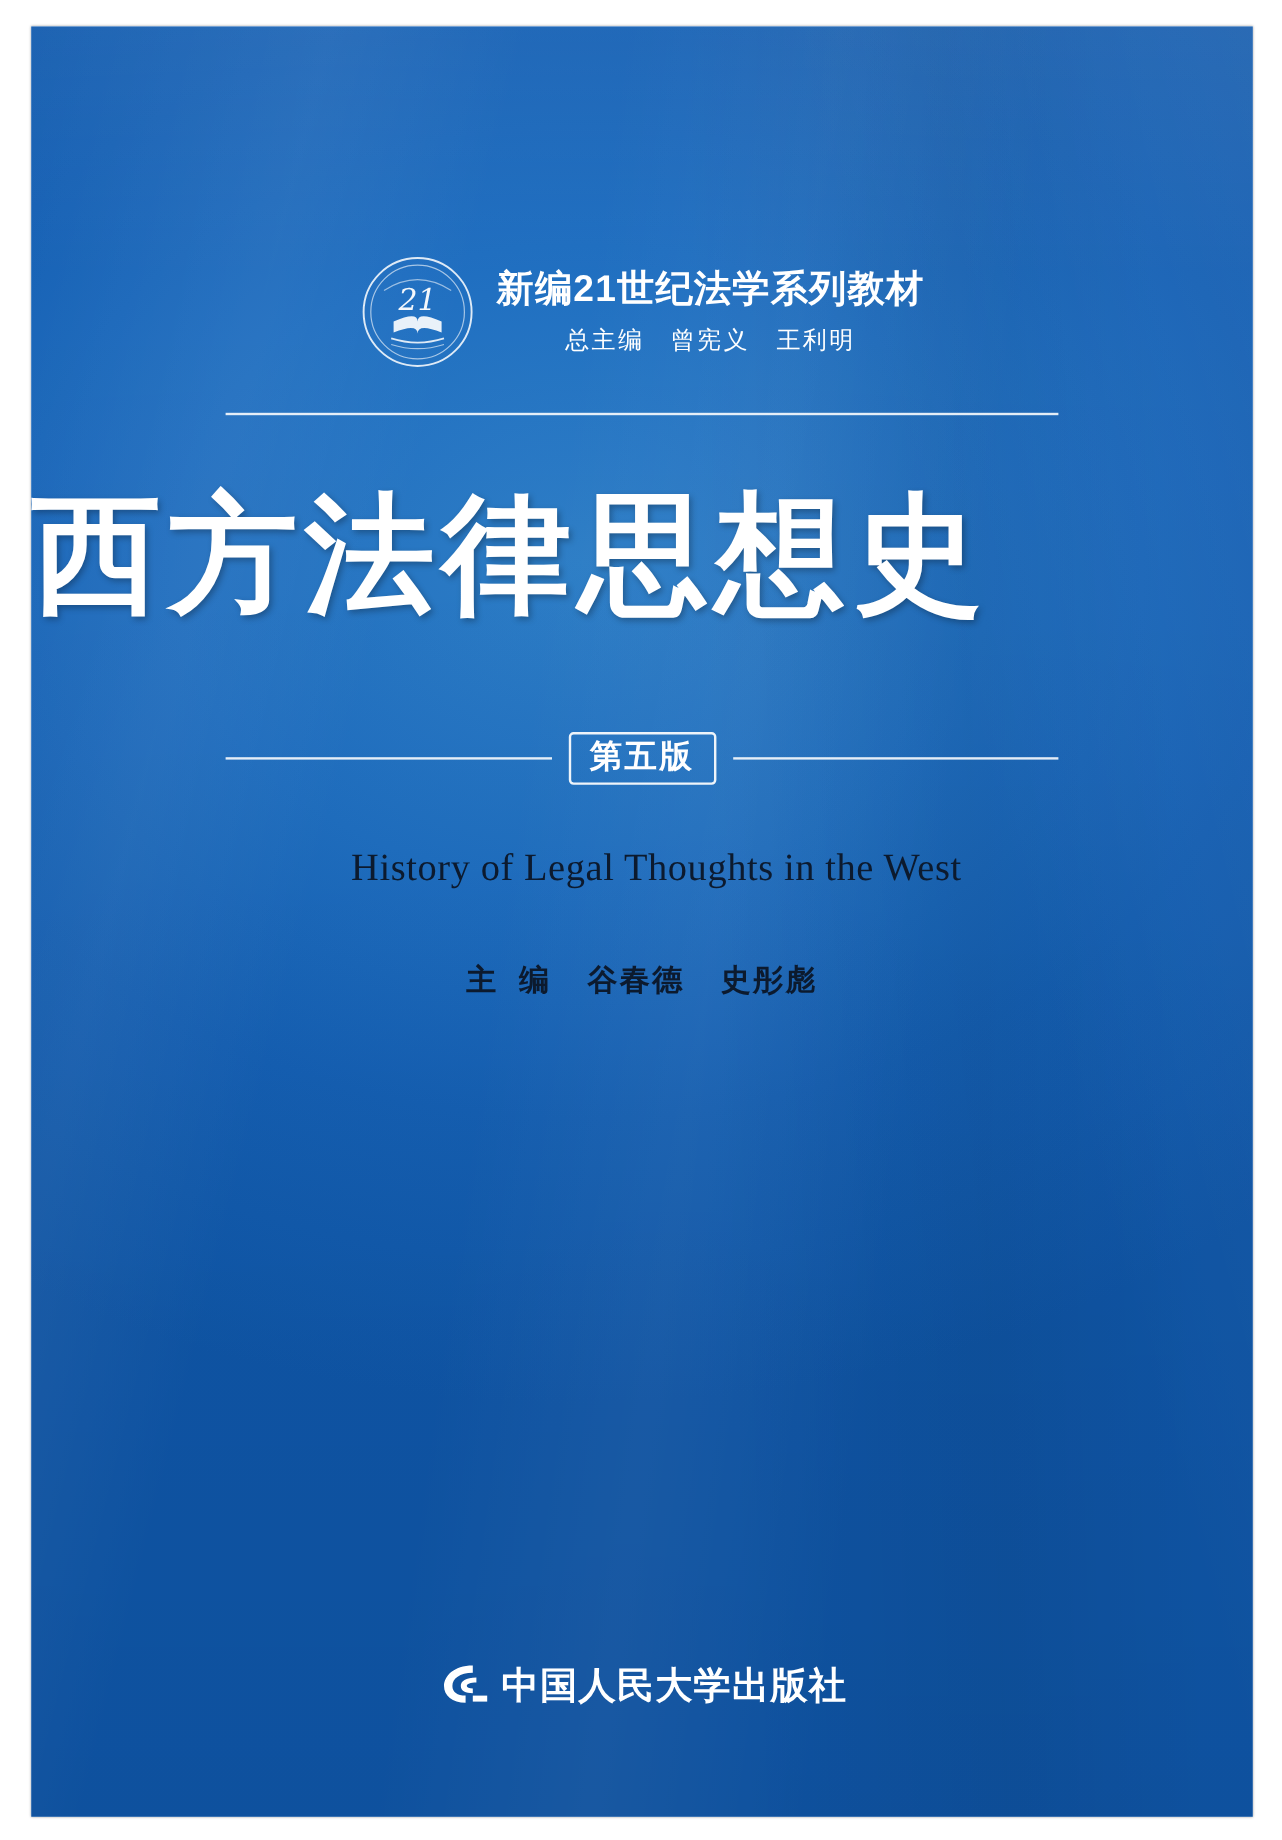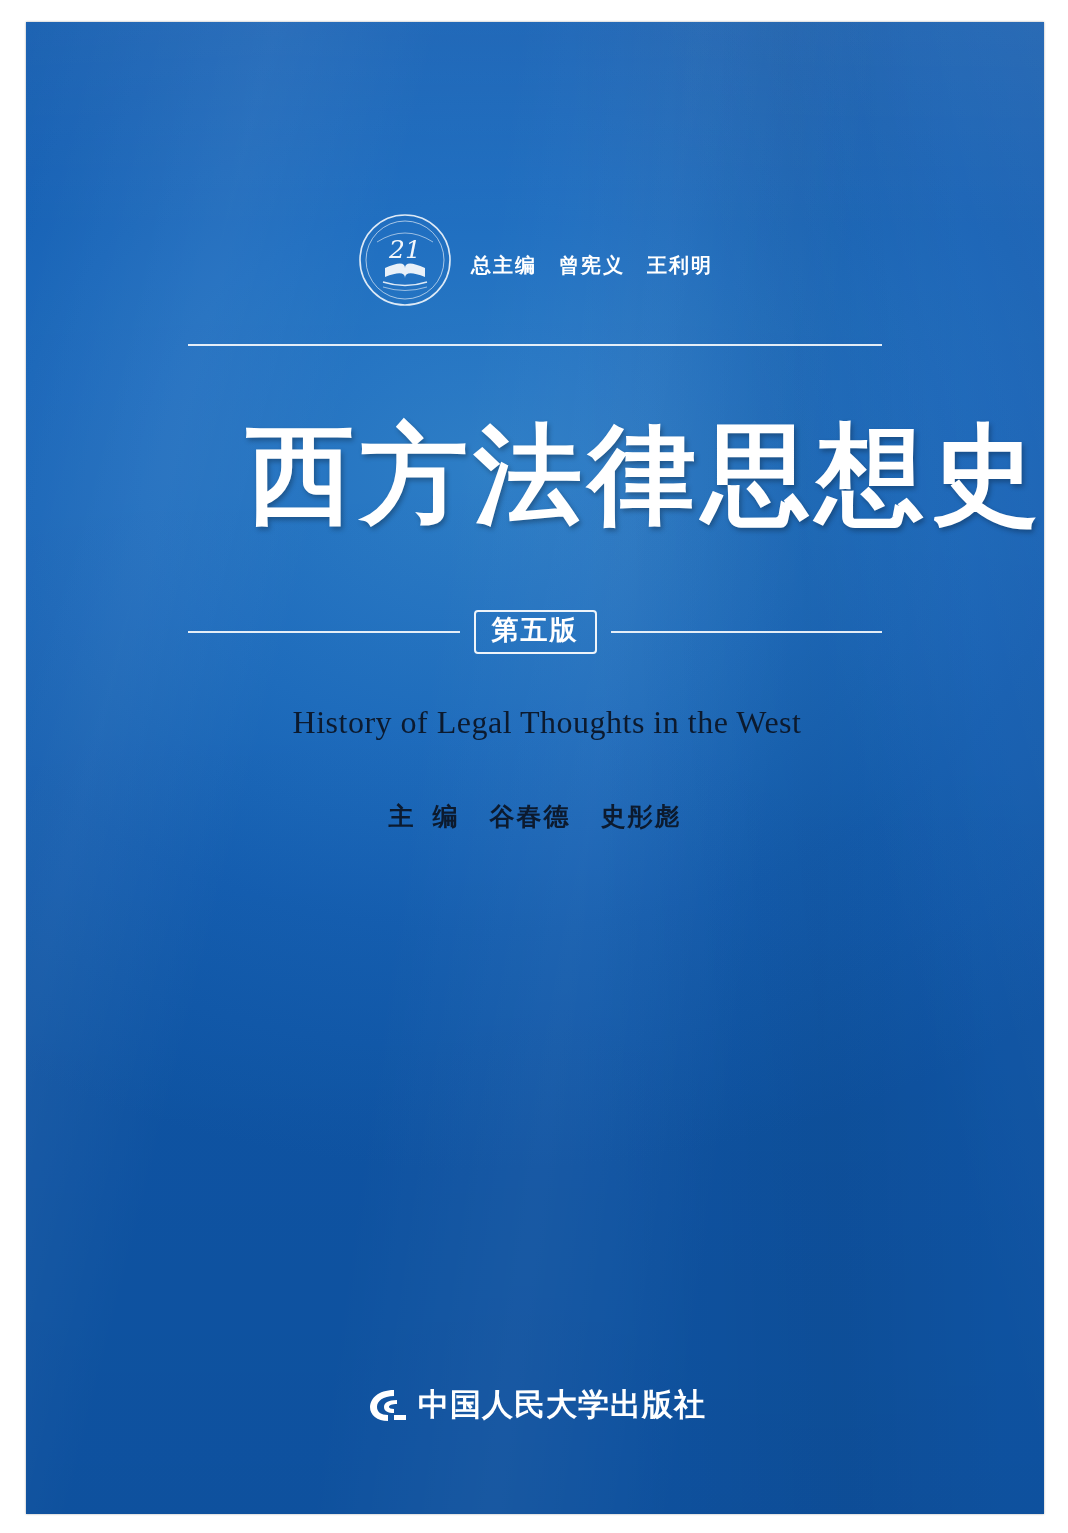--- a/index.html
+++ b/index.html
@@ -90,40 +90,39 @@
     letter-spacing: 1px;
     line-height: 1.15;
     white-space: nowrap;
   }
   .series-editors {
     margin-top: 11px;
     color: #ffffff;
     font-size: 20px;
     letter-spacing: 2px;
     white-space: nowrap;
-    font-weight: bold;
   }
   .series-editors .gap { display: inline-block; width: 22px; }
 
   .rule-top {
     position: absolute;
     left: 162px;
     right: 162px;
     top: 322px;
     height: 2px;
     background: rgba(255,255,255,0.88);
   }
 
   
   .main-title {
     position: absolute;
     left: 0;
     right: 0;
-    top: 394px;
-    text-align: right;
+    top: 382px;
+    text-align: left;
     color: #ffffff;
     font-family: "DejaVu Sans", "Liberation Sans", sans-serif;
     font-weight: bold;
     font-size: 108px;
     letter-spacing: 6px;
     line-height: 1.1;
     text-shadow: 2px 3px 5px rgba(0,0,0,0.28);
   }
 
   
@@ -184,21 +183,21 @@
   }
   .authors .sp-lg { display: inline-block; width: 30px; }
 
   
   .publisher {
     position: absolute;
     left: 0;
     right: 0;
     bottom: 88px;
     display: flex;
-    align-items: flex-end;
+    align-items: flex-start;
     justify-content: center;
     gap: 8px;
   }
   .pub-logo {
     width: 46px;
     height: 40px;
     flex: 0 0 auto;
   }
   .pub-name {
     color: #ffffff;
@@ -222,20 +221,21 @@
               <circle cx="48" cy="48" r="45" fill="none" stroke="#ffffff" stroke-width="1.6" opacity="0.85"></circle>
               <circle cx="48" cy="48" r="39" fill="none" stroke="#ffffff" stroke-width="1" opacity="0.6"></circle>
               <path d="M20 30 Q48 12 76 30" fill="none" stroke="#ffffff" stroke-width="1" opacity="0.55"></path>
               <text x="48" y="46" text-anchor="middle" font-family="DejaVu Serif, serif" font-size="25" font-style="italic" fill="#ffffff" opacity="0.95">21</text>
               <path d="M28 56 q20 -9 20 0 q0 -9 20 0 l0 9 q-20 -8 -20 1 q0 -9 -20 -1 z" fill="#ffffff" opacity="0.9"></path>
               <path d="M26 70 q22 7 44 0" fill="none" stroke="#ffffff" stroke-width="1.4" opacity="0.85"></path>
               <path d="M26 75 q22 7 44 0" fill="none" stroke="#ffffff" stroke-width="0.9" opacity="0.6"></path>
             </svg>
           </div>
           <div class="series-texts">
+            <div class="series-title">新编21世纪法学系列教材</div>
             <div class="series-editors">
               <span>总主编</span><span class="gap"></span><span>曾宪义</span><span class="gap"></span><span>王利明</span>
             </div>
           </div>
         </div>
       </div>
 
       <div class="rule-top"></div>
 
       <div class="main-title">西方法律思想史</div>

